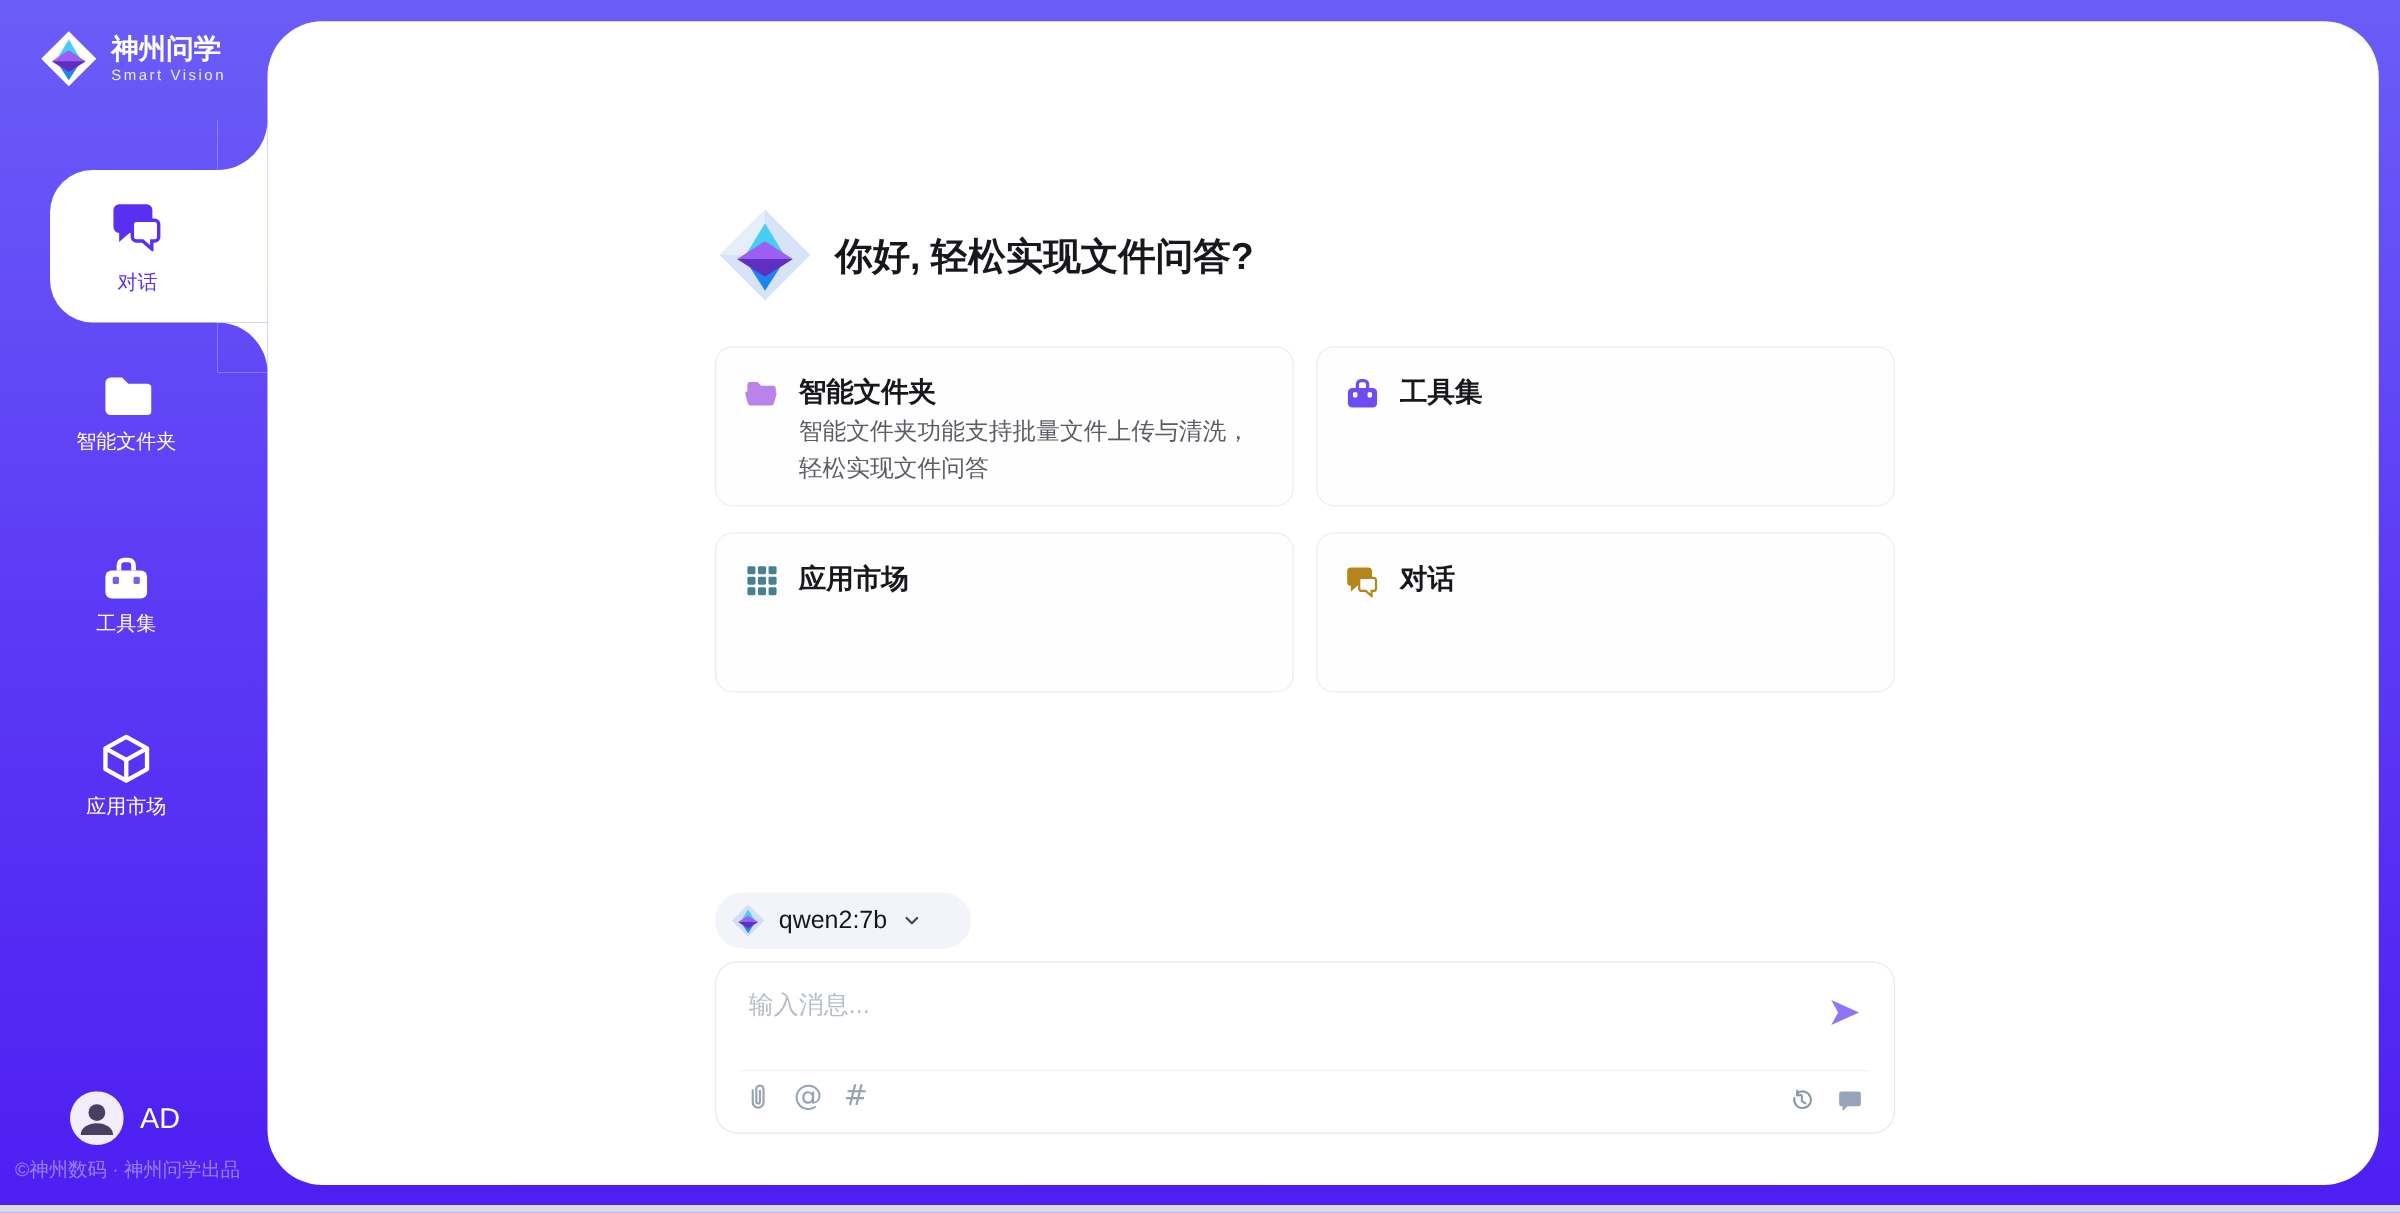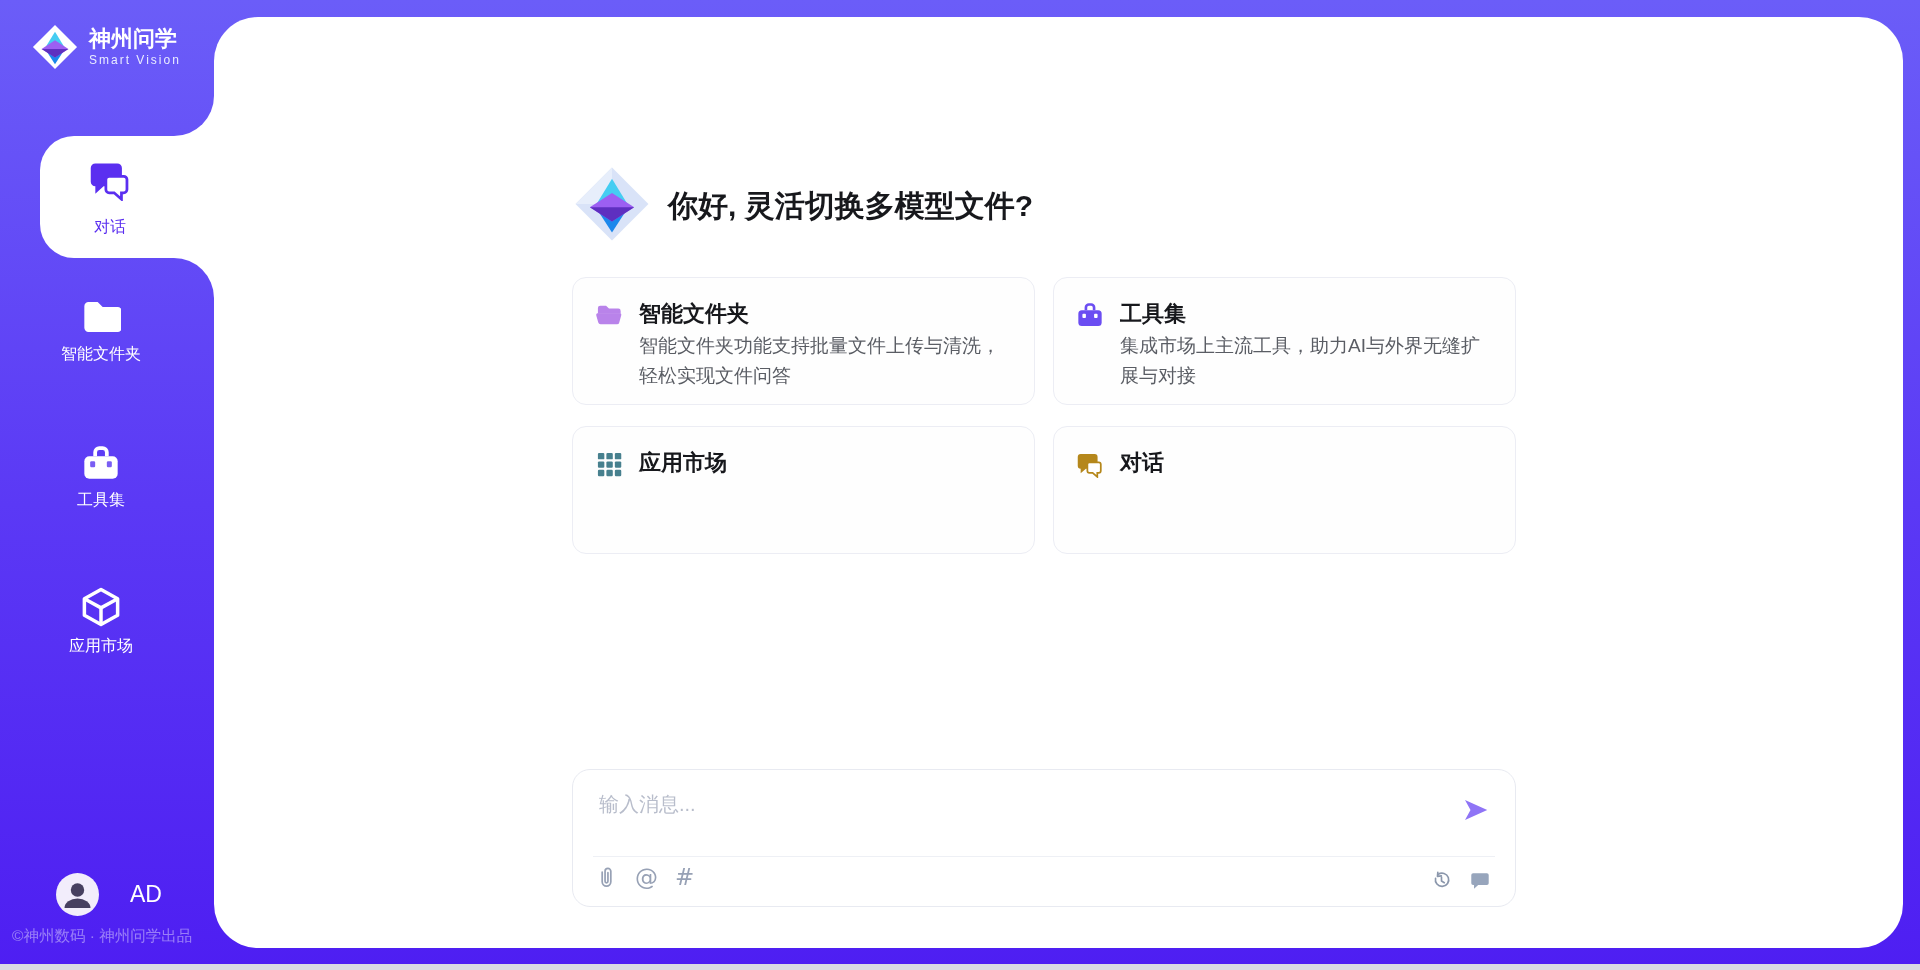--- a/index.html
+++ b/index.html
@@ -26,21 +26,21 @@
 
   .nav-active{position:absolute;left:40px;top:136px;width:174px;height:122px;background:#ffffff;
     border-radius:34px 0 0 34px;z-index:2;display:flex;flex-direction:column;align-items:center;
     justify-content:center;gap:8px;padding-right:34px;box-sizing:border-box;cursor:pointer;}
   .nav-active .nav-label{color:#5b2ff0;}
 
   .nav-item{position:absolute;left:0;width:202px;text-align:center;z-index:2;cursor:pointer;}
   .nav-item svg{display:block;margin:0 auto;}
   .nav-label{font-size:16px;line-height:22px;display:block;margin-top:7px;color:#ffffff;}
 
-  .user{position:absolute;left:56px;top:873px;display:flex;align-items:center;gap:31px;z-index:3;cursor:pointer;}
+  .user{position:absolute;left:56px;top:873px;display:flex;align-items:center;gap:13px;z-index:3;cursor:pointer;}
   .user-initials{color:#ffffff;font-size:23px;font-weight:500;}
   .side-footer{position:absolute;left:12px;top:926px;z-index:3;color:rgba(255,255,255,0.42);
     font-size:15.5px;white-space:nowrap;}
 
   
   .content{position:absolute;inset:0;z-index:2;pointer-events:none;}
   .content > *{pointer-events:auto;}
 
   .greet-logo{position:absolute;left:574px;top:166px;}
   .greet-title{position:absolute;left:668px;top:187px;font-size:30px;font-weight:700;
@@ -155,40 +155,39 @@
   <div class="content">
 
     <svg class="greet-logo" width="76" height="76" viewBox="0 0 48 48">
       <polygon points="24,1 47,24 24,47 1,24" fill="#d9e3f8"></polygon>
       <polygon points="24,1 1,24 24,24" fill="#e7eefb"></polygon>
       <polygon points="24,42 35,25 13,25" fill="#1b87ec"></polygon>
       <polygon points="24,8 35,26 13,26" fill="#45cdf2"></polygon>
       <polygon points="24,17 38,26 24,35 10,26" fill="#9c5ff2"></polygon>
       <polygon points="38,26 24,35 10,26" fill="#5e2fc0"></polygon>
     </svg>
-    <div class="greet-title">你好, 灵活切换多模型文件?</div>
+    <div class="greet-title">你好, 轻松实现文件问答?</div>
 
     <div class="card c1">
       <svg class="card-icon icon-folder-open" viewBox="0 0 48 48">
         <path d="M5 12 a4 4 0 0 1 4 -4 h10 l5 5 h16 a4 4 0 0 1 4 4 v5 H5 z" fill="currentColor"></path>
         <path d="M4 21 h38 a3 3 0 0 1 2.9 3.8 l-3.3 12 A4 4 0 0 1 37.7 40 H9.5 a4 4 0 0 1 -3.9 -3.1 L2.2 24.7 A3 3 0 0 1 4 21 z" fill="currentColor"></path>
       </svg>
       <div class="card-title">智能文件夹</div>
       <div class="card-desc">智能文件夹功能支持批量文件上传与清洗，轻松实现文件问答</div>
     </div>
 
     <div class="card c2">
       <svg class="card-icon icon-toolbox2" viewBox="0 0 48 48">
         <path d="M17 16 v-5 a5 5 0 0 1 5 -5 h4 a5 5 0 0 1 5 5 v5" fill="none" stroke="currentColor" stroke-width="4.5"></path>
         <rect x="4" y="16" width="40" height="27" rx="6" fill="currentColor"></rect>
         <rect x="11" y="22" width="6" height="7" rx="1.5" fill="#ffffff"></rect>
         <rect x="31" y="22" width="6" height="7" rx="1.5" fill="#ffffff"></rect>
       </svg>
       <div class="card-title">工具集</div>
-      <div class="card-desc">集成市场上主流工具，助力AI与外界无缝扩展与对接</div>
     </div>
 
     <div class="card c3">
       <svg class="card-icon icon-grid" viewBox="0 0 48 48">
         <g fill="currentColor">
           <rect x="5" y="5" width="11" height="11" rx="2"></rect>
             <rect x="19.5" y="5" width="11" height="11" rx="2"></rect>
             <rect x="34" y="5" width="11" height="11" rx="2"></rect>
           <rect x="5" y="19.5" width="11" height="11" rx="2"></rect>
             <rect x="19.5" y="19.5" width="11" height="11" rx="2"></rect>
@@ -202,20 +201,33 @@
     </div>
 
     <div class="card c4">
       <svg class="card-icon icon-chat-gold" viewBox="0 0 48 48">
         <path d="M8 7 h24 a5 5 0 0 1 5 5 v15 a5 5 0 0 1 -5 5 H17 l-9 8 v-8 a5 5 0 0 1 -5 -5 V12 a5 5 0 0 1 5 -5 z" fill="currentColor"></path>
         <path d="M23 21 h16 a3.5 3.5 0 0 1 3.5 3.5 v11 a3.5 3.5 0 0 1 -3.5 3.5 h-2.5 v7 l-8 -7 H23 a3.5 3.5 0 0 1 -3.5 -3.5 v-11 A3.5 3.5 0 0 1 23 21 z" fill="#ffffff" stroke="currentColor" stroke-width="3"></path>
       </svg>
       <div class="card-title">对话</div>
     </div>
 
+    <div class="model-pill">
+      <svg width="27" height="27" viewBox="0 0 48 48">
+        <polygon points="24,1 47,24 24,47 1,24" fill="#cfdff6"></polygon>
+        <polygon points="24,42 35,25 13,25" fill="#1b87ec"></polygon>
+        <polygon points="24,8 35,26 13,26" fill="#45cdf2"></polygon>
+        <polygon points="24,17 38,26 24,35 10,26" fill="#9c5ff2"></polygon>
+        <polygon points="38,26 24,35 10,26" fill="#5e2fc0"></polygon>
+      </svg>
+      <span class="model-name">qwen2:7b</span>
+      <svg width="17" height="17" viewBox="0 0 24 24">
+        <path d="M6 9 l6 6 6 -6" fill="none" stroke="#3f4350" stroke-width="2.4" stroke-linecap="round" stroke-linejoin="round"></path>
+      </svg>
+    </div>
 
     <div class="composer">
       <input class="composer-input" type="text" placeholder="输入消息..." style="">
       <div class="composer-send">
         <svg width="30" height="30" viewBox="0 0 24 24">
           <path d="M3.2 4 L21 12 L3.2 20 L7.6 12 Z" fill="currentColor"></path>
         </svg>
       </div>
       <div class="composer-divider"></div>
       <div class="composer-left">

